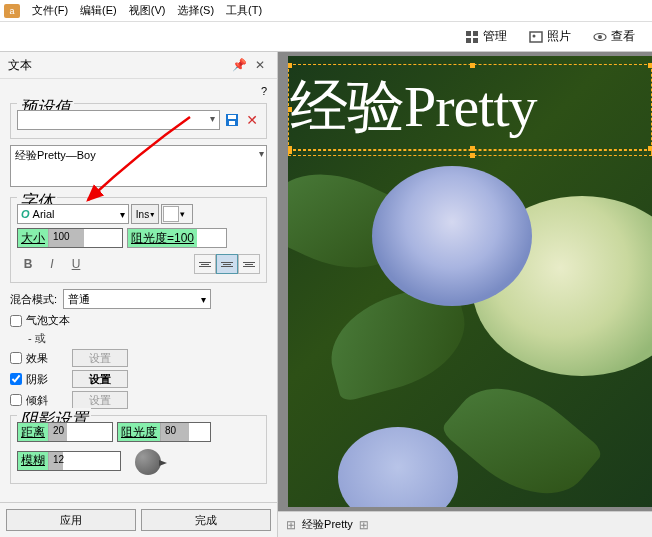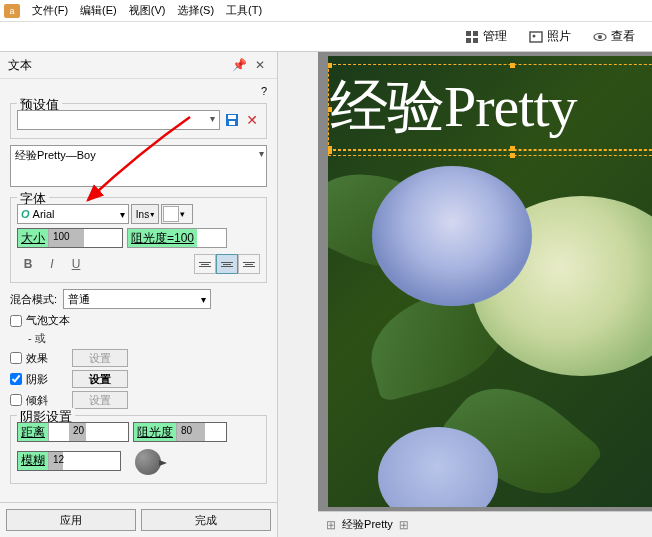--- a/index.html
+++ b/index.html
@@ -17,21 +17,21 @@
 .viewtab svg { width: 14px; height: 14px; }
 
 .container { display: flex; height: calc(537px - 52px); }
 .sidepanel { width: 278px; background: #f4f4f4; border-right: 1px solid #ccc; display: flex; flex-direction: column; position: relative; }
 .panel-header { display: flex; align-items: center; padding: 4px 8px; font-size: 12px; border-bottom: 1px solid #ddd; }
 .panel-header .spacer { flex: 1; }
 .panel-header .icon-btn { width: 18px; height: 18px; display: flex; align-items: center; justify-content: center; color: #555; margin-left: 2px; }
 
 .panel-body { flex: 1; overflow: auto; padding: 6px 10px 4px 10px; font-size: 11px; }
 .group { border: 1px solid #ccc; padding: 6px 6px 8px 6px; margin-bottom: 6px; background: #f4f4f4; position: relative; }
-.group-label { position: absolute; top: -8px; left: 6px; background: #f4f4f4; padding: 0 3px; font-size: 13px; }
+.group-label { position: absolute; top: -8px; left: 6px; background: #f4f4f4; padding: 0 3px; font-size: 17px; font-style: italic; }
 .row { display: flex; align-items: center; gap: 4px; margin-bottom: 4px; }
 .row:last-child { margin-bottom: 0; }
 
 .preset-row .dropdown { flex: 1; height: 20px; border: 1px solid #999; background: #fff; position: relative; }
 .preset-row .dropdown::after { content: "▾"; position: absolute; right: 4px; top: 2px; font-size: 10px; color: #555; }
 .icon-save { width: 16px; height: 16px; color: #1976d2; }
 .icon-del { width: 16px; height: 16px; color: #d32f2f; font-size: 14px; display: flex; align-items: center; justify-content: center; }
 
 .textentry { width: 100%; height: 42px; border: 1px solid #999; background: #fff; padding: 2px 4px; font-size: 11px; position: relative; }
 .textentry .dd { position: absolute; right: 2px; top: 2px; font-size: 10px; color: #555; }
@@ -65,32 +65,32 @@
 .blend-dd::after { content: "▾"; position: absolute; right: 4px; font-size: 10px; }
 
 .check-row { display: flex; align-items: center; gap: 4px; margin: 3px 0; font-size: 11px; }
 .check-row input { width: 12px; height: 12px; }
 .or-text { margin-left: 18px; font-size: 11px; color: #333; }
 .set-btn { width: 56px; height: 18px; border: 1px solid #aaa; background: #eee; font-size: 11px; display: flex; align-items: center; justify-content: center; margin-left: 20px; }
 .set-btn.disabled { color: #999; }
 .set-btn.bold { font-weight: bold; color: #000; }
 
 .shadow-group .slider-field { margin-bottom: 3px; }
-.sf-dist { width: 112px; gap: 20px; }
+.sf-dist { width: 96px; }
 .sf-op2 { width: 94px; }
 .sf-blur { width: 104px; }
 .angle-dial { width: 26px; height: 26px; border-radius: 50%; background: radial-gradient(circle at 30% 30%, #999, #555); margin-left: 10px; position: relative; }
 .angle-dial::after { content: ""; position: absolute; right: -6px; top: 11px; width: 0; height: 0; border-top: 3px solid transparent; border-bottom: 3px solid transparent; border-left: 8px solid #444; }
 
 
 .bottom-btns { display: flex; gap: 5px; padding: 6px; border-top: 1px solid #ccc; background: #f4f4f4; }
 .bottom-btns button { flex: 1; height: 22px; border: 1px solid #999; background: #eee; font-size: 11px; }
 
 
-.preview { flex: 1; background: #888; position: relative; overflow: hidden; margin-left: 40px; }
+.preview { flex: 1; background: #888; position: relative; overflow: hidden; }
 .image-area { position: absolute; top: 4px; left: 10px; right: 0; bottom: 30px; background: linear-gradient(135deg, #1a3a1a 0%, #2d5016 40%, #1a3a1a 100%); overflow: hidden; }
 .flower-cluster { position: absolute; border-radius: 50%; }
 .f1 { width: 220px; height: 180px; background: radial-gradient(circle at 40% 40%, #e8ecc8, #c9d89e 40%, #95b876 70%); right: -40px; top: 140px; }
 .f2 { width: 160px; height: 140px; background: radial-gradient(circle at 50% 40%, #d4d8f0, #a8b4e0 40%, #7a8cc4 70%); right: 120px; top: 110px; }
 .f3 { width: 120px; height: 100px; background: radial-gradient(circle at 50% 40%, #b8c4e8, #8a9ad0); left: 50px; bottom: -20px; }
 .leaf { position: absolute; width: 140px; height: 90px; background: linear-gradient(120deg, #4a7c3a, #2d5016); border-radius: 60% 10% 60% 10%; }
 .l1 { left: -20px; top: 120px; transform: rotate(25deg); }
 .l2 { left: 40px; top: 240px; transform: rotate(-15deg); }
 .l3 { right: 60px; top: 340px; transform: rotate(40deg); }
 

